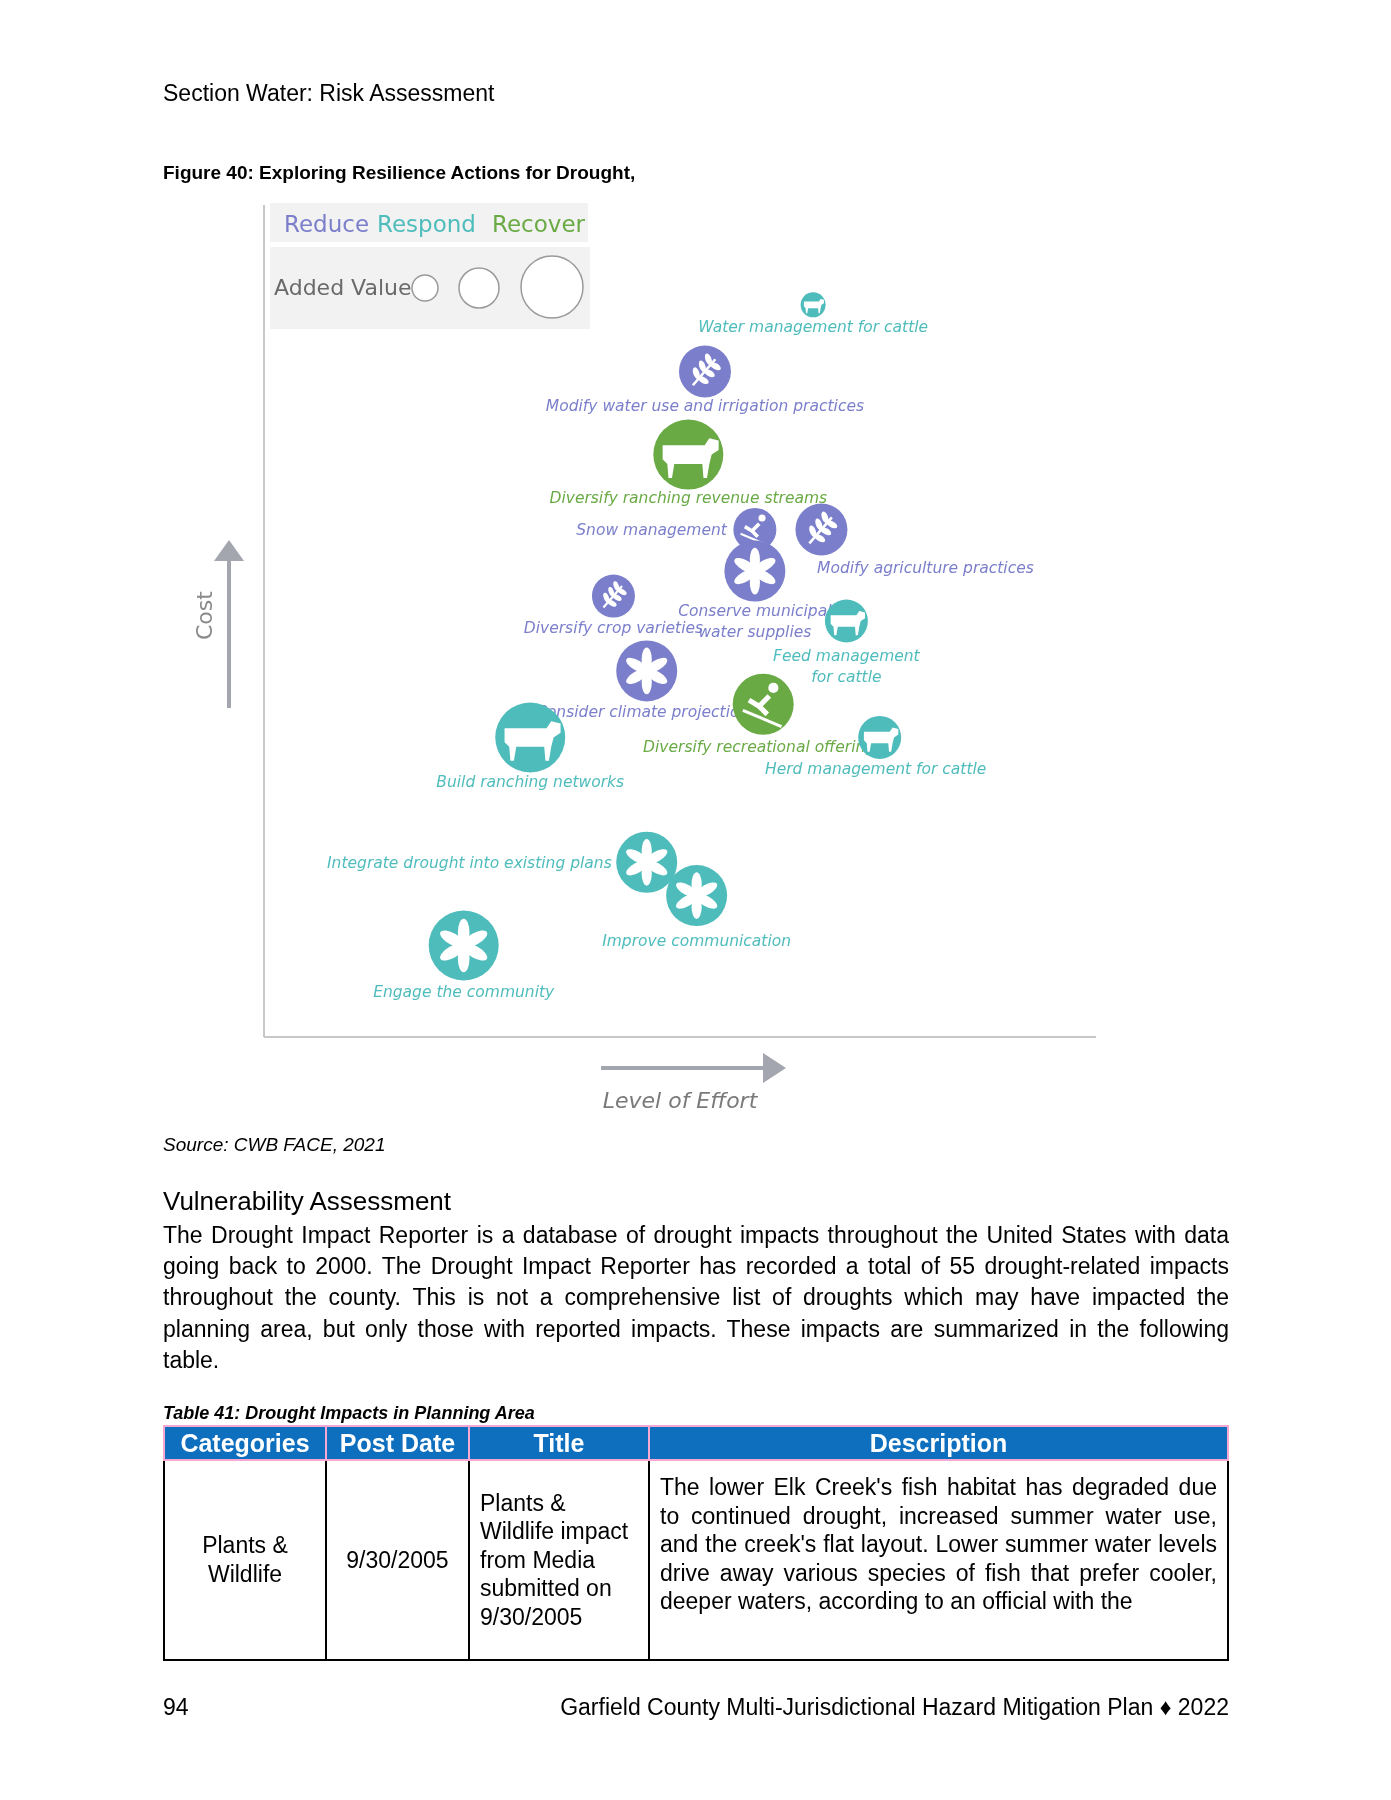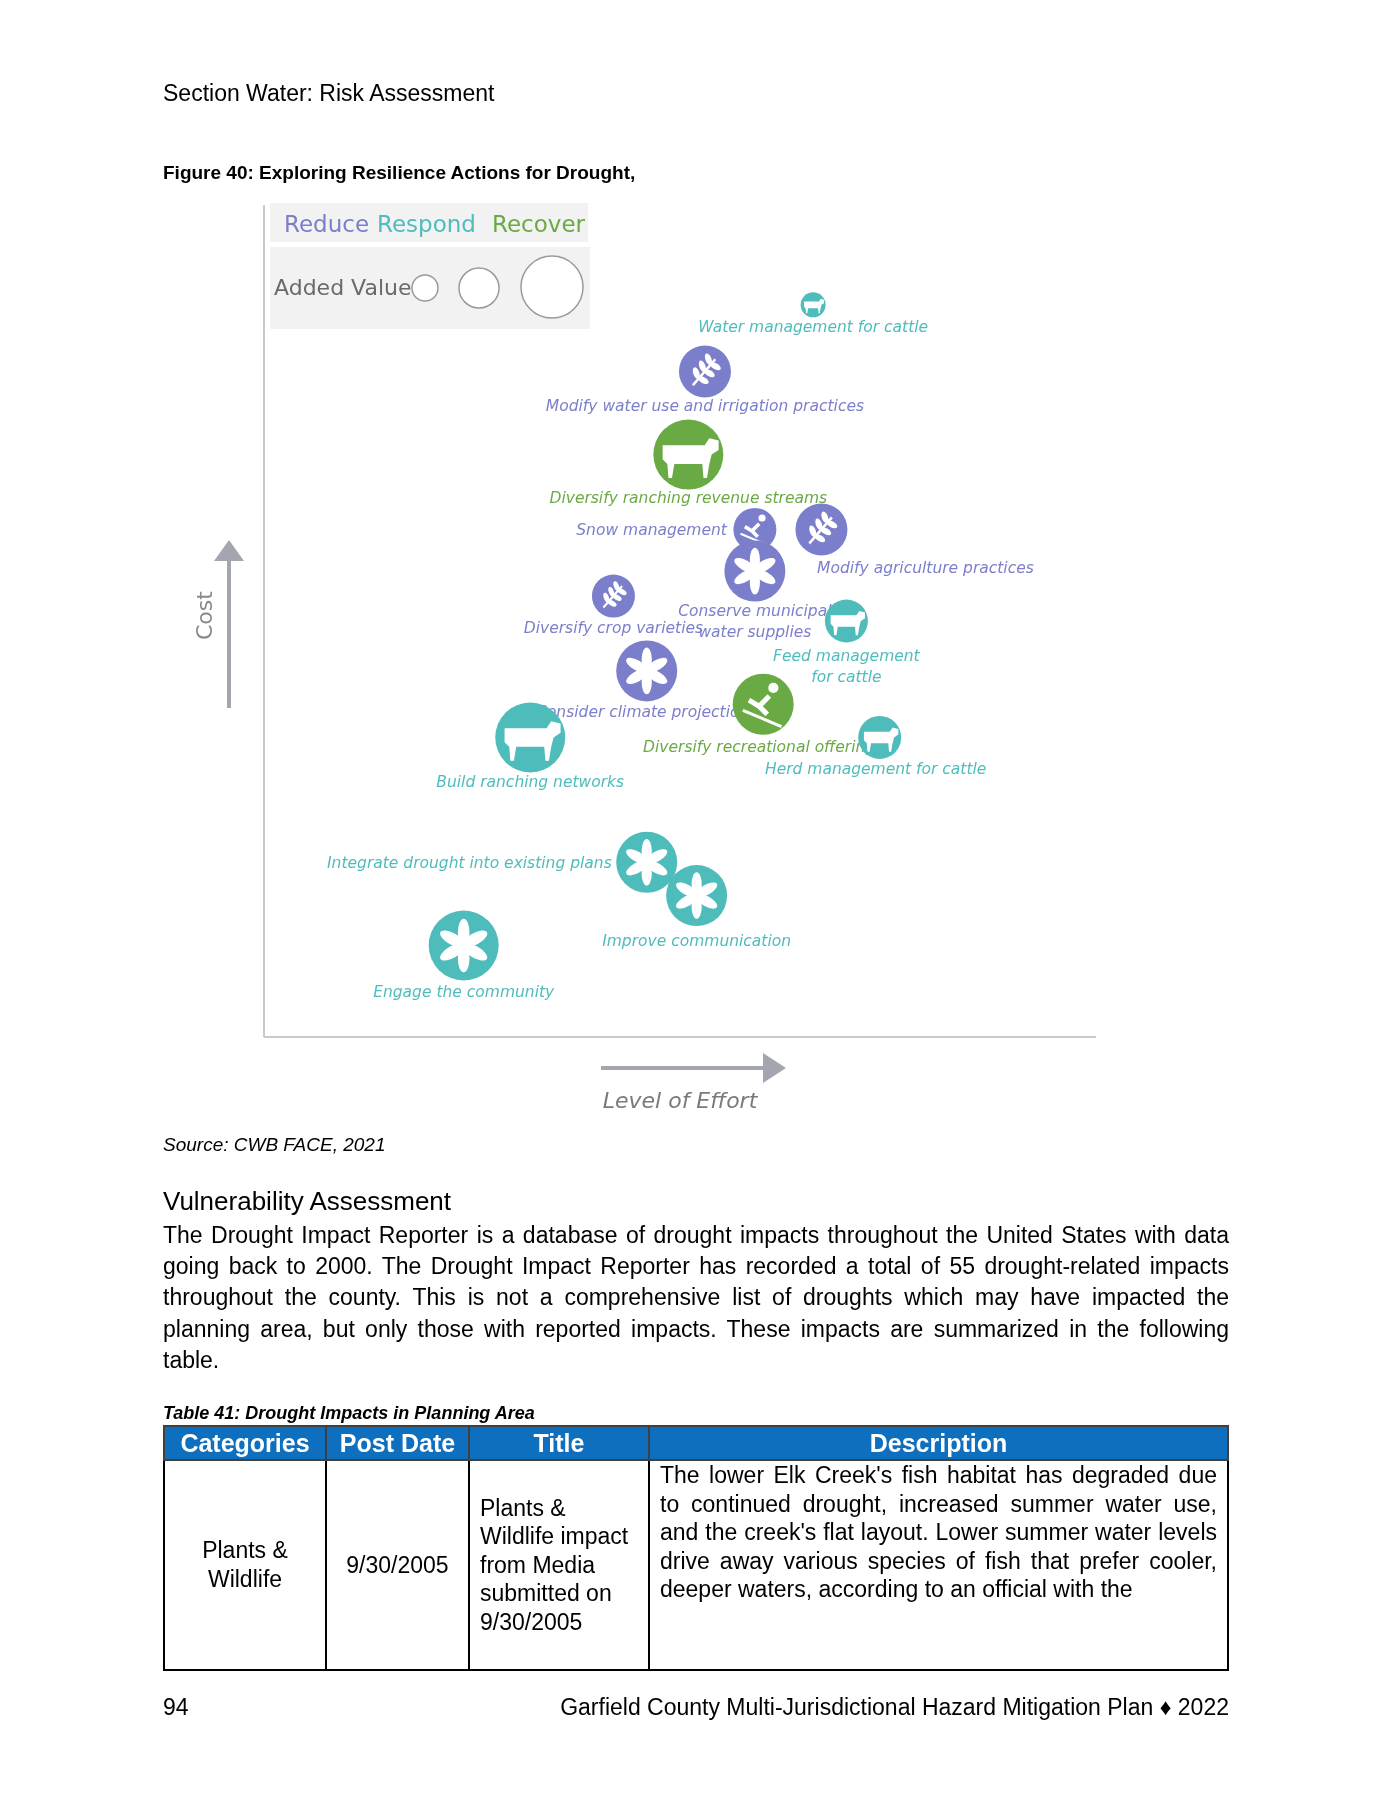--- a/index.html
+++ b/index.html
@@ -7,26 +7,26 @@
          font-family: "Liberation Sans", sans-serif; color: #000; }
   .abs { position: absolute; }
   .section-header { left: 163px; top: 80px; font-size: 23px; }
   .fig-caption { left: 163px; top: 162px; font-size: 19px; font-weight: bold; }
   #chart { position: absolute; left: 0; top: 0; }
   .source { left: 163px; top: 1134px; font-size: 19px; font-style: italic; }
   .h2 { left: 163px; top: 1186px; font-size: 26px; font-weight: normal; }
   .para { left: 163px; top: 1220px; width: 1066px; font-size: 23px; line-height: 31.2px; text-align: justify; }
   .table-caption { left: 163px; top: 1403px; font-size: 18px; font-weight: bold; font-style: italic; }
   table.impacts { position: absolute; left: 163px; top: 1425px; width: 1066px; border-collapse: collapse; font-size: 23px; }
-  table.impacts th { background: #0f6fbf; color: #fff; font-weight: bold; font-size: 25px; height: 32px; padding: 0 4px; border: 2px solid #404040; text-align: center; line-height: 30px; }
+  table.impacts th { background: #0f6fbf; color: #fff; font-weight: bold; font-size: 25px; height: 32px; padding: 0 4px; border: 2px solid #f9a8d4; text-align: center; line-height: 30px; }
   table.impacts td { border: 2px solid #000; vertical-align: middle; padding: 0 10px; line-height: 28.6px; height: 176px; }
   td.c-center { text-align: center; }
   td.c-left { text-align: left; margin-top: 32px; }
   td.c-desc { text-align: justify; overflow: hidden; vertical-align: top; }
-  .desc-clip { height: 208px; overflow: hidden; padding-top: 0; }
+  .desc-clip { height: 186px; overflow: hidden; padding-top: 12px; }
   .footer-left { left: 163px; top: 1694px; font-size: 23px; }
   .footer-right { right: 162px; top: 1694px; font-size: 23px; }
 </style>
 </head>
 <body>
 
 <div class="abs section-header">Section Water: Risk Assessment</div>
 <div class="abs fig-caption">Figure 40: Exploring Resilience Actions for Drought,</div>
 
 <svg id="chart" width="1391" height="1120">

